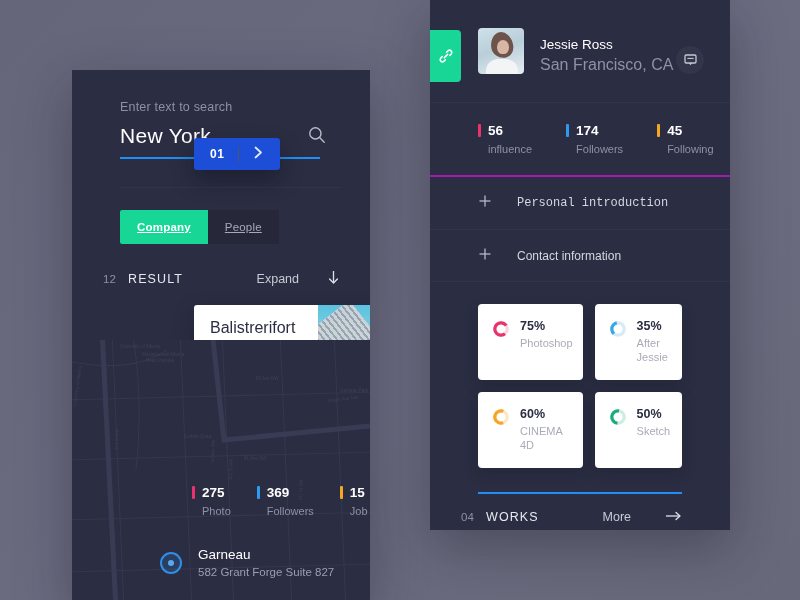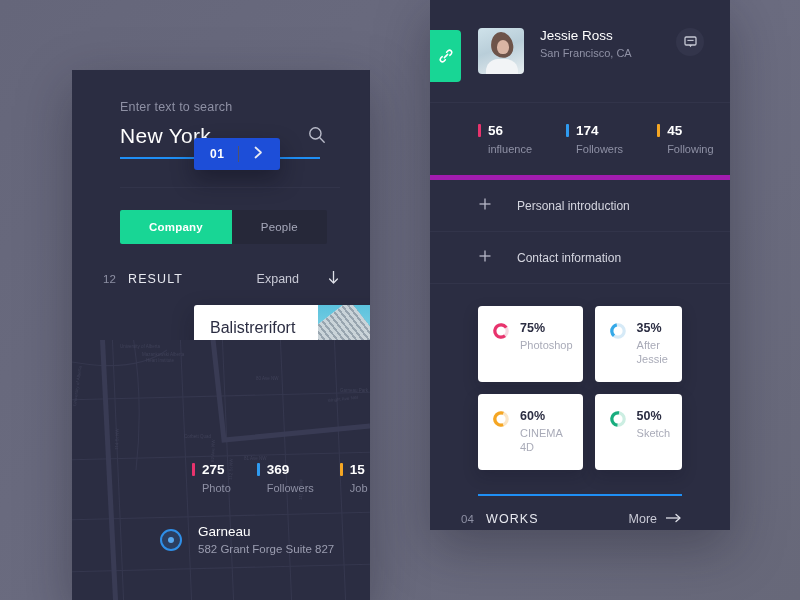--- a/index.html
+++ b/index.html
@@ -35,22 +35,22 @@
   }
   .search-icon svg { display: block; }
 
   .divider { height: 1px; background: #32344a; margin-top: 28px; }
 
   .seg-wrap { padding: 22px 30px 22px 48px; }
   .seg {
     display: inline-flex; background: #262839; border-radius: 2px; overflow: hidden;
   }
   .seg-item {
-    font-size: 11.5px; color: #a7a9bb; padding: 11px 29px;
-    letter-spacing: .2px; white-space: nowrap;
+    font-size: 11.5px; color: #a7a9bb; padding: 11px 17px;
+    letter-spacing: .2px; white-space: nowrap; text-decoration: underline;
   }
   .seg-item.active { background: #18d695; color: #ffffff; font-weight: 600; }
 
   .result-head {
     display: flex; align-items: center;
     padding: 4px 30px 0 31px; gap: 0;
   }
   .result-count { font-size: 11.5px; color: #8e90a4; width: 25px; }
   .result-title {
     font-size: 12.5px; color: #e8e9f0; letter-spacing: 1.1px; flex: 1;
@@ -120,21 +120,21 @@
     box-shadow: 0 18px 50px rgba(20,20,35,.35);
   }
   .link-tab {
     position: absolute; left: 430px; top: 30px;
     width: 31px; height: 52px; background: #18d695;
     border-radius: 0 4px 4px 0;
     display: flex; align-items: center; justify-content: center;
     z-index: 5;
   }
   .profile {
-    display: flex; align-items: flex-start; padding: 28px 22px 0 48px; position: relative;
+    display: flex; align-items: flex-end; padding: 28px 22px 0 48px; position: relative;
   }
   .avatar {
     width: 46px; height: 46px; border-radius: 4px; overflow: hidden;
     background: linear-gradient(160deg,#cfe2ea 0%, #b9ced9 45%, #e8eef1 100%);
     position: relative; flex: 0 0 auto;
   }
   .avatar .hair {
     position: absolute; left: 13px; top: 4px; width: 22px; height: 26px;
     background: #6d5349; border-radius: 48% 52% 44% 56% / 55% 58% 42% 45%;
     transform: rotate(-9deg);
@@ -142,21 +142,21 @@
   .avatar .face {
     position: absolute; left: 19px; top: 12px; width: 12px; height: 14px;
     background: #d9b5a4; border-radius: 50% 50% 45% 45%;
   }
   .avatar .body {
     position: absolute; left: 8px; bottom: 0; width: 32px; height: 15px;
     background: #f2f4f6; border-radius: 12px 12px 0 0;
   }
   .prof-info { margin-left: 16px; flex: 1; }
   .prof-name { font-size: 13.5px; color: #ffffff; margin-bottom: 4px; }
-  .prof-loc { font-size: 11px; color: #8f91a5; }
+  .prof-loc { font-size: 16px; color: #8f91a5; }
   .msg-btn {
     width: 28px; height: 28px; border-radius: 50%; background: #33354b;
     display: flex; align-items: center; justify-content: center; flex: 0 0 auto;
     margin-right: 4px;
   }
 
   .rp-divider { height: 1px; background: #32344a; margin-top: 28px; }
 
   .rstats { display: flex; padding: 20px 20px 20px 48px; gap: 34px; }
 
@@ -174,21 +174,21 @@
     box-shadow: 0 6px 16px rgba(15,15,30,.20);
   }
   .ring { width: 18px; height: 18px; flex: 0 0 auto; margin-right: 10px; margin-top: 1px; }
   .skill-pct { font-size: 12.5px; color: #2b2d42; font-weight: 600; margin-bottom: 4px; }
   .skill-name { font-size: 11px; color: #a9abb8; line-height: 1.25; }
 
   .works-accent { height: 2px; background: #1f8ff5; margin: 0 48px 0 48px; }
   .works-head { display: flex; align-items: center; padding: 16px 48px 0 31px; }
   .works-idx { font-size: 11.5px; color: #8e90a4; width: 25px; }
   .works-title { font-size: 12.5px; color: #e8e9f0; letter-spacing: 1.1px; flex: 1; }
-  .works-more { font-size: 12.5px; color: #c9cad6; margin-right: 8px; }
+  .works-more { font-size: 12.5px; color: #c9cad6; margin-right: 34px; }
   .works-arrow { color: #dfe0e8; font-size: 14px; line-height: 1; }
 
   .works-row { display: flex; gap: 12px; padding: 18px 0 0 48px; }
 </style>
 </head>
 <body>
 
 <div class="left-panel">
 
   <div class="search-block">
@@ -279,21 +279,21 @@
         <text x="46" y="110" transform="rotate(-88 46 110)">114 St NW</text>
         <text x="142" y="122" transform="rotate(-88 142 122)">82 Ave NW</text>
         <text x="160" y="140" transform="rotate(-88 160 140)">112 St NW</text>
         <text x="230" y="160" transform="rotate(-88 230 160)">111 St NW</text>
         <text x="268" y="52">Garneau Park</text>
         <text x="4" y="66" transform="rotate(-82 4 66)">University of Alberta</text>
       </g>
     </svg>
   </div>
 
-  <div style="position:absolute; left:0; top:392px; width:298px; z-index:2;">
+  <div style="position:absolute; left:0; top:415px; width:298px; z-index:2;">
     <div class="stats-row">
       <div class="stat">
         <div class="stat-top">
           <span class="stat-bar" style="background:#e8336d"></span>
           <span class="stat-num">275</span>
         </div>
         <div class="stat-label">Photo</div>
       </div>
       <div class="stat">
         <div class="stat-top">
@@ -363,21 +363,21 @@
     </div>
     <div class="stat">
       <div class="stat-top">
         <span class="stat-bar" style="background:#f5a623"></span>
         <span class="stat-num">45</span>
       </div>
       <div class="stat-label">Following</div>
     </div>
   </div>
 
-  <div class="acc-row" style="border-top:5px solid #a21caf;">
+  <div class="acc-row" style="border-top:2px solid #a21caf;font-family:Liberation Mono, monospace;">
     <span class="acc-plus">
       <svg width="14" height="14" viewBox="0 0 14 14">
         <line x1="7" y1="1.5" x2="7" y2="12.5" stroke="#b7b9c8" stroke-width="1.3"></line>
         <line x1="1.5" y1="7" x2="12.5" y2="7" stroke="#b7b9c8" stroke-width="1.3"></line>
       </svg>
     </span>
     <span class="acc-label">Personal introduction</span>
   </div>
 
   <div class="acc-row">

